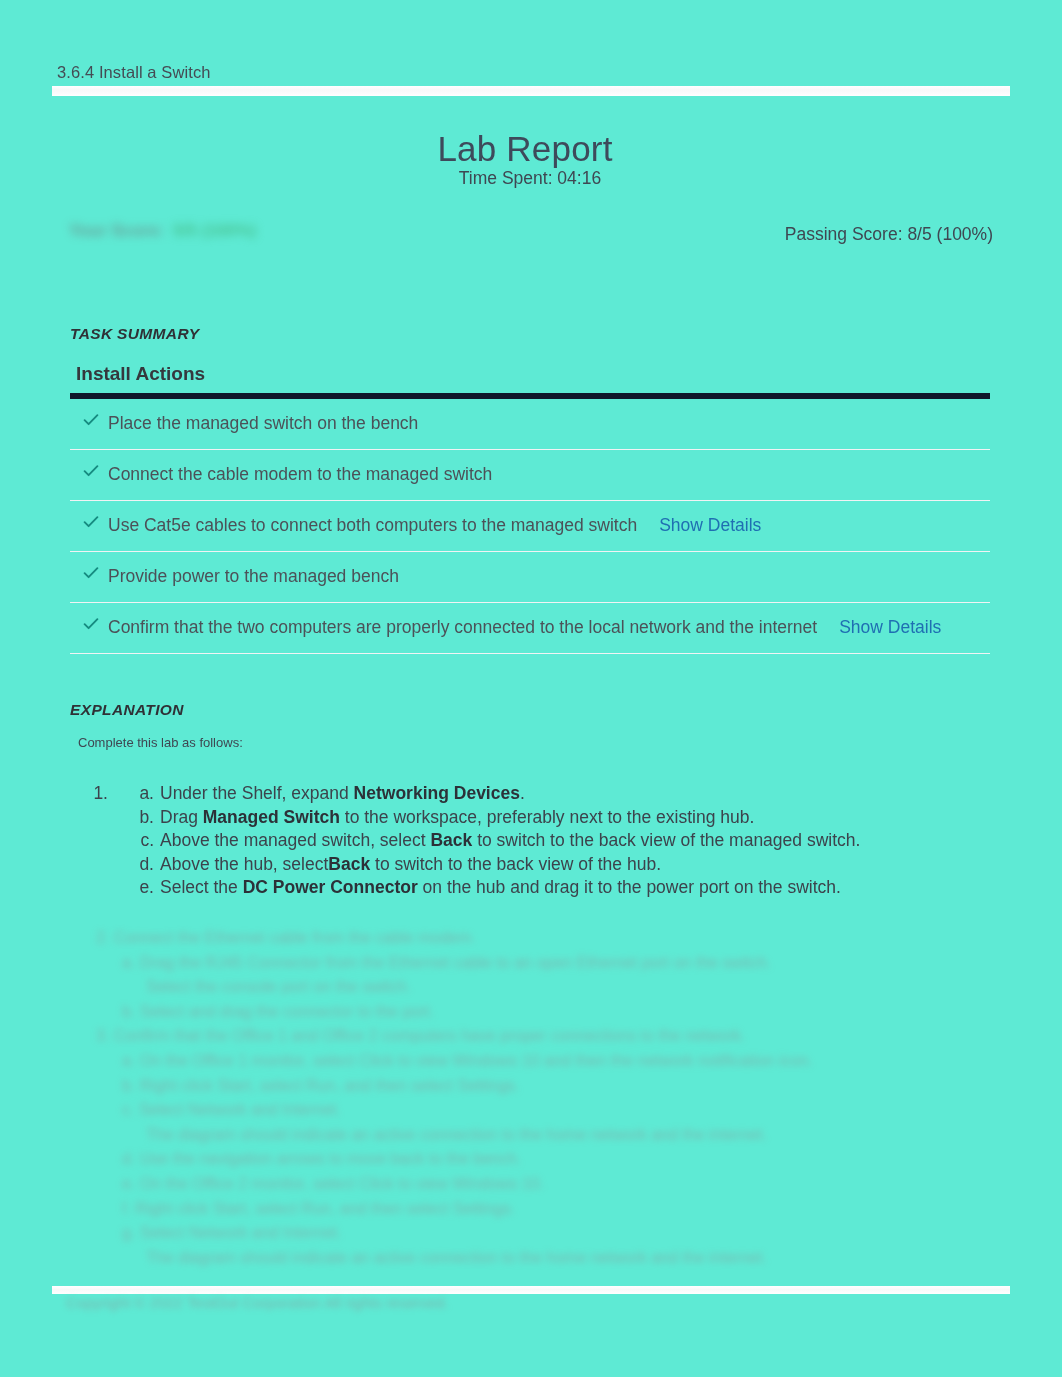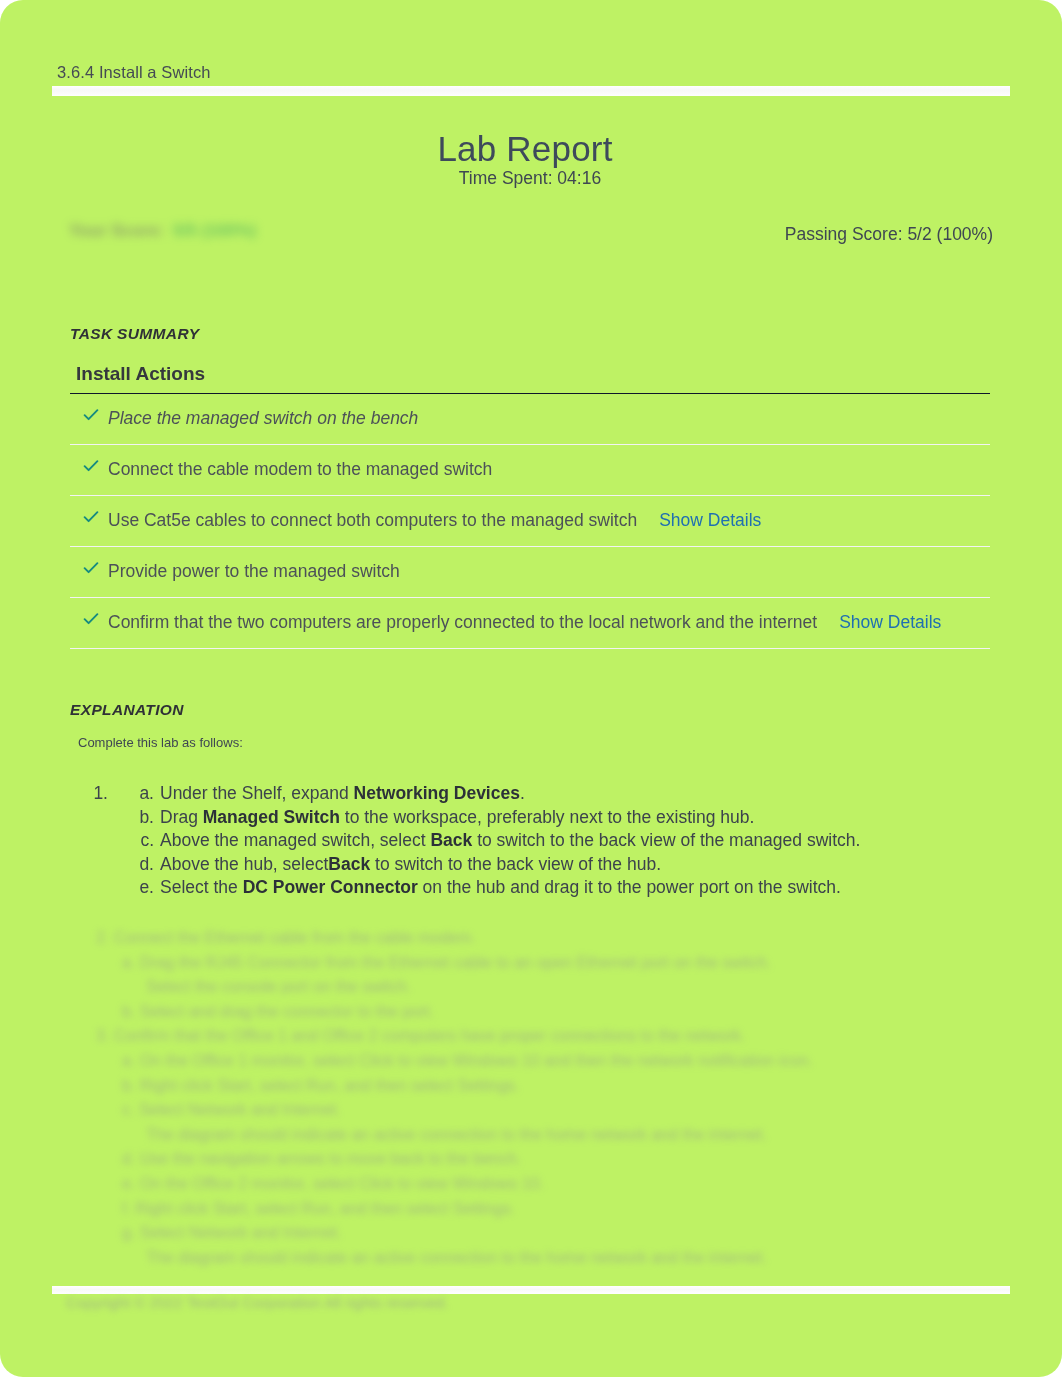--- a/index.html
+++ b/index.html
@@ -14,22 +14,21 @@
     font-family: "Liberation Sans", "DejaVu Sans", sans-serif;
     color: #333333;
     overflow: hidden;
   }
 
   .page {
     position: absolute;
     left: 0; top: 0;
     width: 1062px;
     height: 1377px;
-    background: #bef264;
-    border-radius: 23px;
+    background: #5eead4;
   }
 
   
   .breadcrumb {
     position: absolute;
     left: 57px;
     top: 63px;
     font-size: 16.5px;
     color: #454b54;
     letter-spacing: 0.1px;
@@ -133,21 +132,21 @@
     left: 70px;
     top: 393px;
     width: 920px;
   }
   .action-row {
     position: relative;
     padding: 12px 0 13px 0;
     border-bottom: 1px solid #f2f3f4;
     min-height: 22px;
   }
-  .action-row:first-child { border-top: 1px solid #0f172a; font-style: italic; }
+  .action-row:first-child { border-top: 6px solid #0f172a; }
   .action-inner {
     display: block;
     font-size: 17.5px;
     line-height: 25px;
     color: #4c5158;
     padding-left: 38px;
     padding-right: 4px;
     position: relative;
   }
   .check-icon {
@@ -264,21 +263,21 @@
   <div class="header-rule"></div>
 
   <h1 class="lab-title">Lab Report</h1>
   <div class="time-spent">Time Spent: 04:16</div>
 
   <div class="score-row">
     <div class="score-redacted">
       <span class="rtxt">Your Score:</span>
       <span class="rpill">5/5 (100%)</span>
     </div>
-    <div class="passing-score">Passing Score: 5/2 (100%)</div>
+    <div class="passing-score">Passing Score: 8/5 (100%)</div>
   </div>
 
   <div class="section-label" id="task-summary-label">TASK SUMMARY</div>
   <div class="subsection-title">Install Actions</div>
 
   <div class="actions" id="actions-list">
       <div class="action-row w1">
         <div class="action-inner"><span class="check-icon">
             <svg viewBox="0 0 16 16" width="16" height="16" aria-hidden="true">
               <path d="M1.6 8.2 L5.6 12.2 L14.4 3.2" fill="none" stroke="currentColor" stroke-width="1.9" stroke-linecap="round" stroke-linejoin="round"></path>
@@ -297,21 +296,21 @@
             <svg viewBox="0 0 16 16" width="16" height="16" aria-hidden="true">
               <path d="M1.6 8.2 L5.6 12.2 L14.4 3.2" fill="none" stroke="currentColor" stroke-width="1.9" stroke-linecap="round" stroke-linejoin="round"></path>
             </svg>
           </span><span class="action-text">Use Cat5e cables to connect both computers to the managed switch</span><a class="show-details">Show Details</a></div>
       </div>
       <div class="action-row w1">
         <div class="action-inner"><span class="check-icon">
             <svg viewBox="0 0 16 16" width="16" height="16" aria-hidden="true">
               <path d="M1.6 8.2 L5.6 12.2 L14.4 3.2" fill="none" stroke="currentColor" stroke-width="1.9" stroke-linecap="round" stroke-linejoin="round"></path>
             </svg>
-          </span><span class="action-text">Provide power to the managed switch</span></div>
+          </span><span class="action-text">Provide power to the managed bench</span></div>
       </div>
       <div class="action-row w1">
         <div class="action-inner"><span class="check-icon">
             <svg viewBox="0 0 16 16" width="16" height="16" aria-hidden="true">
               <path d="M1.6 8.2 L5.6 12.2 L14.4 3.2" fill="none" stroke="currentColor" stroke-width="1.9" stroke-linecap="round" stroke-linejoin="round"></path>
             </svg>
           </span><span class="action-text">Confirm that the two computers are properly connected to the local network and the internet</span><a class="show-details">Show Details</a></div>
       </div>
     </div>
 

